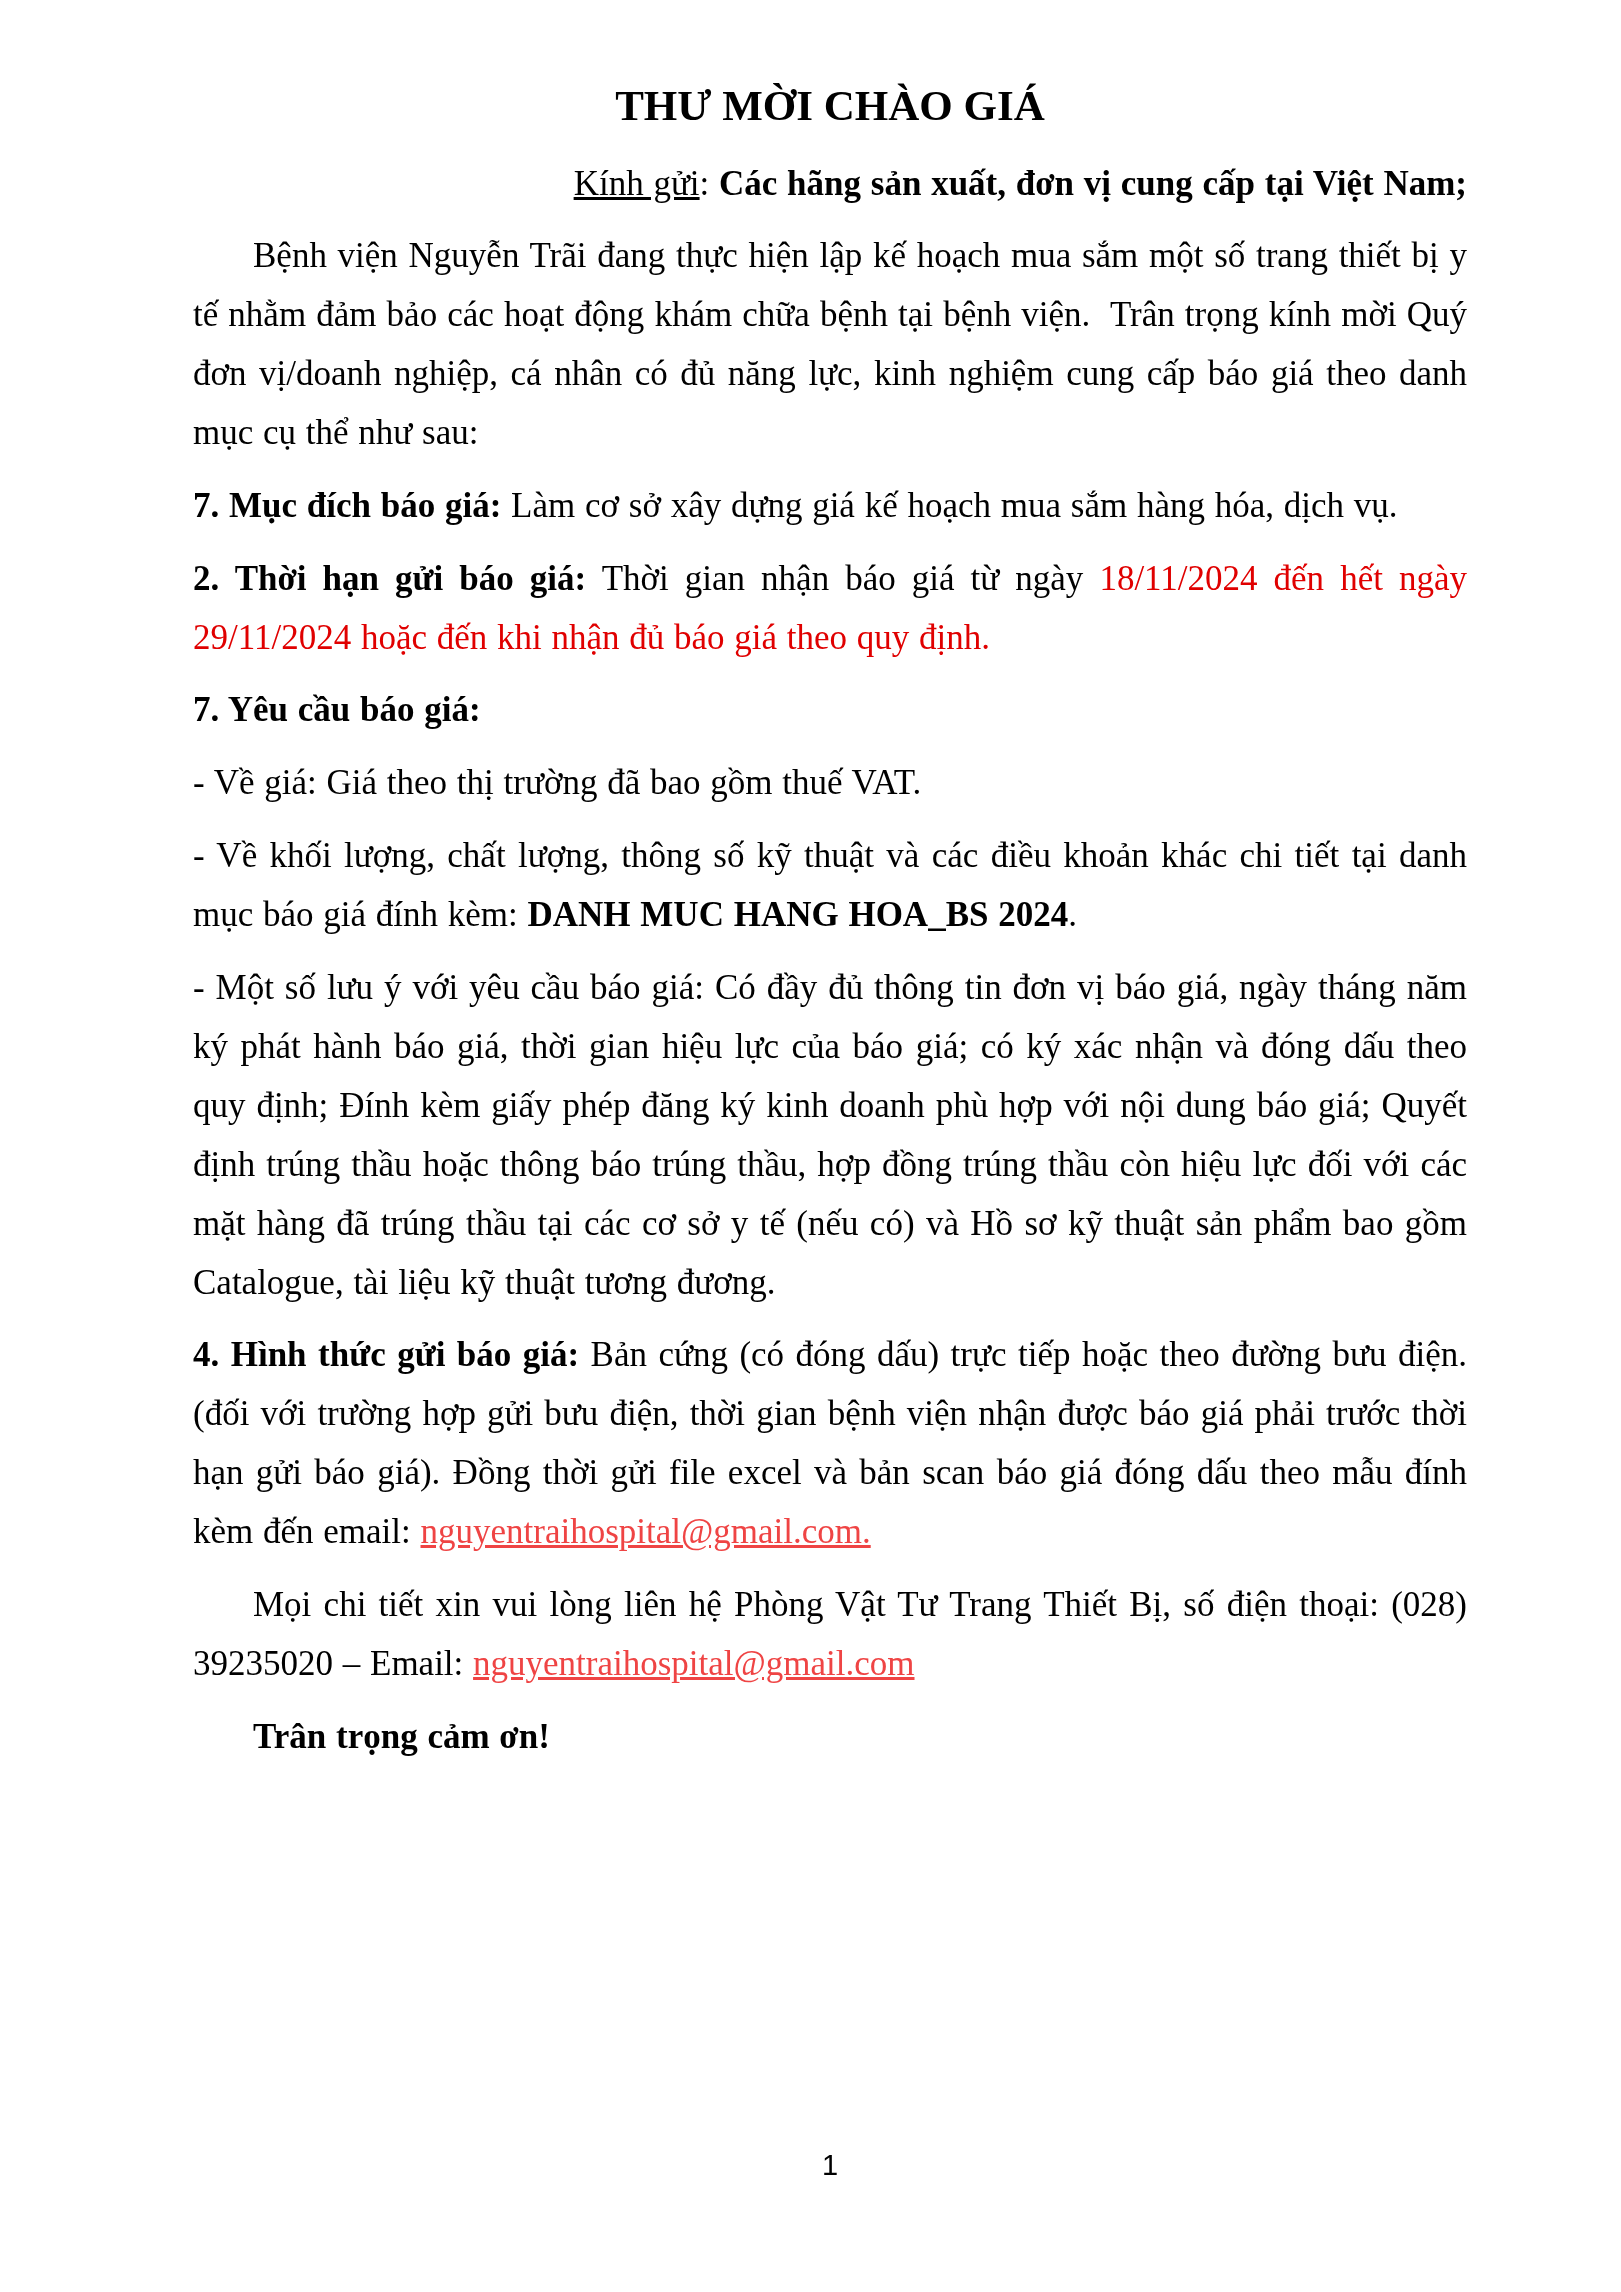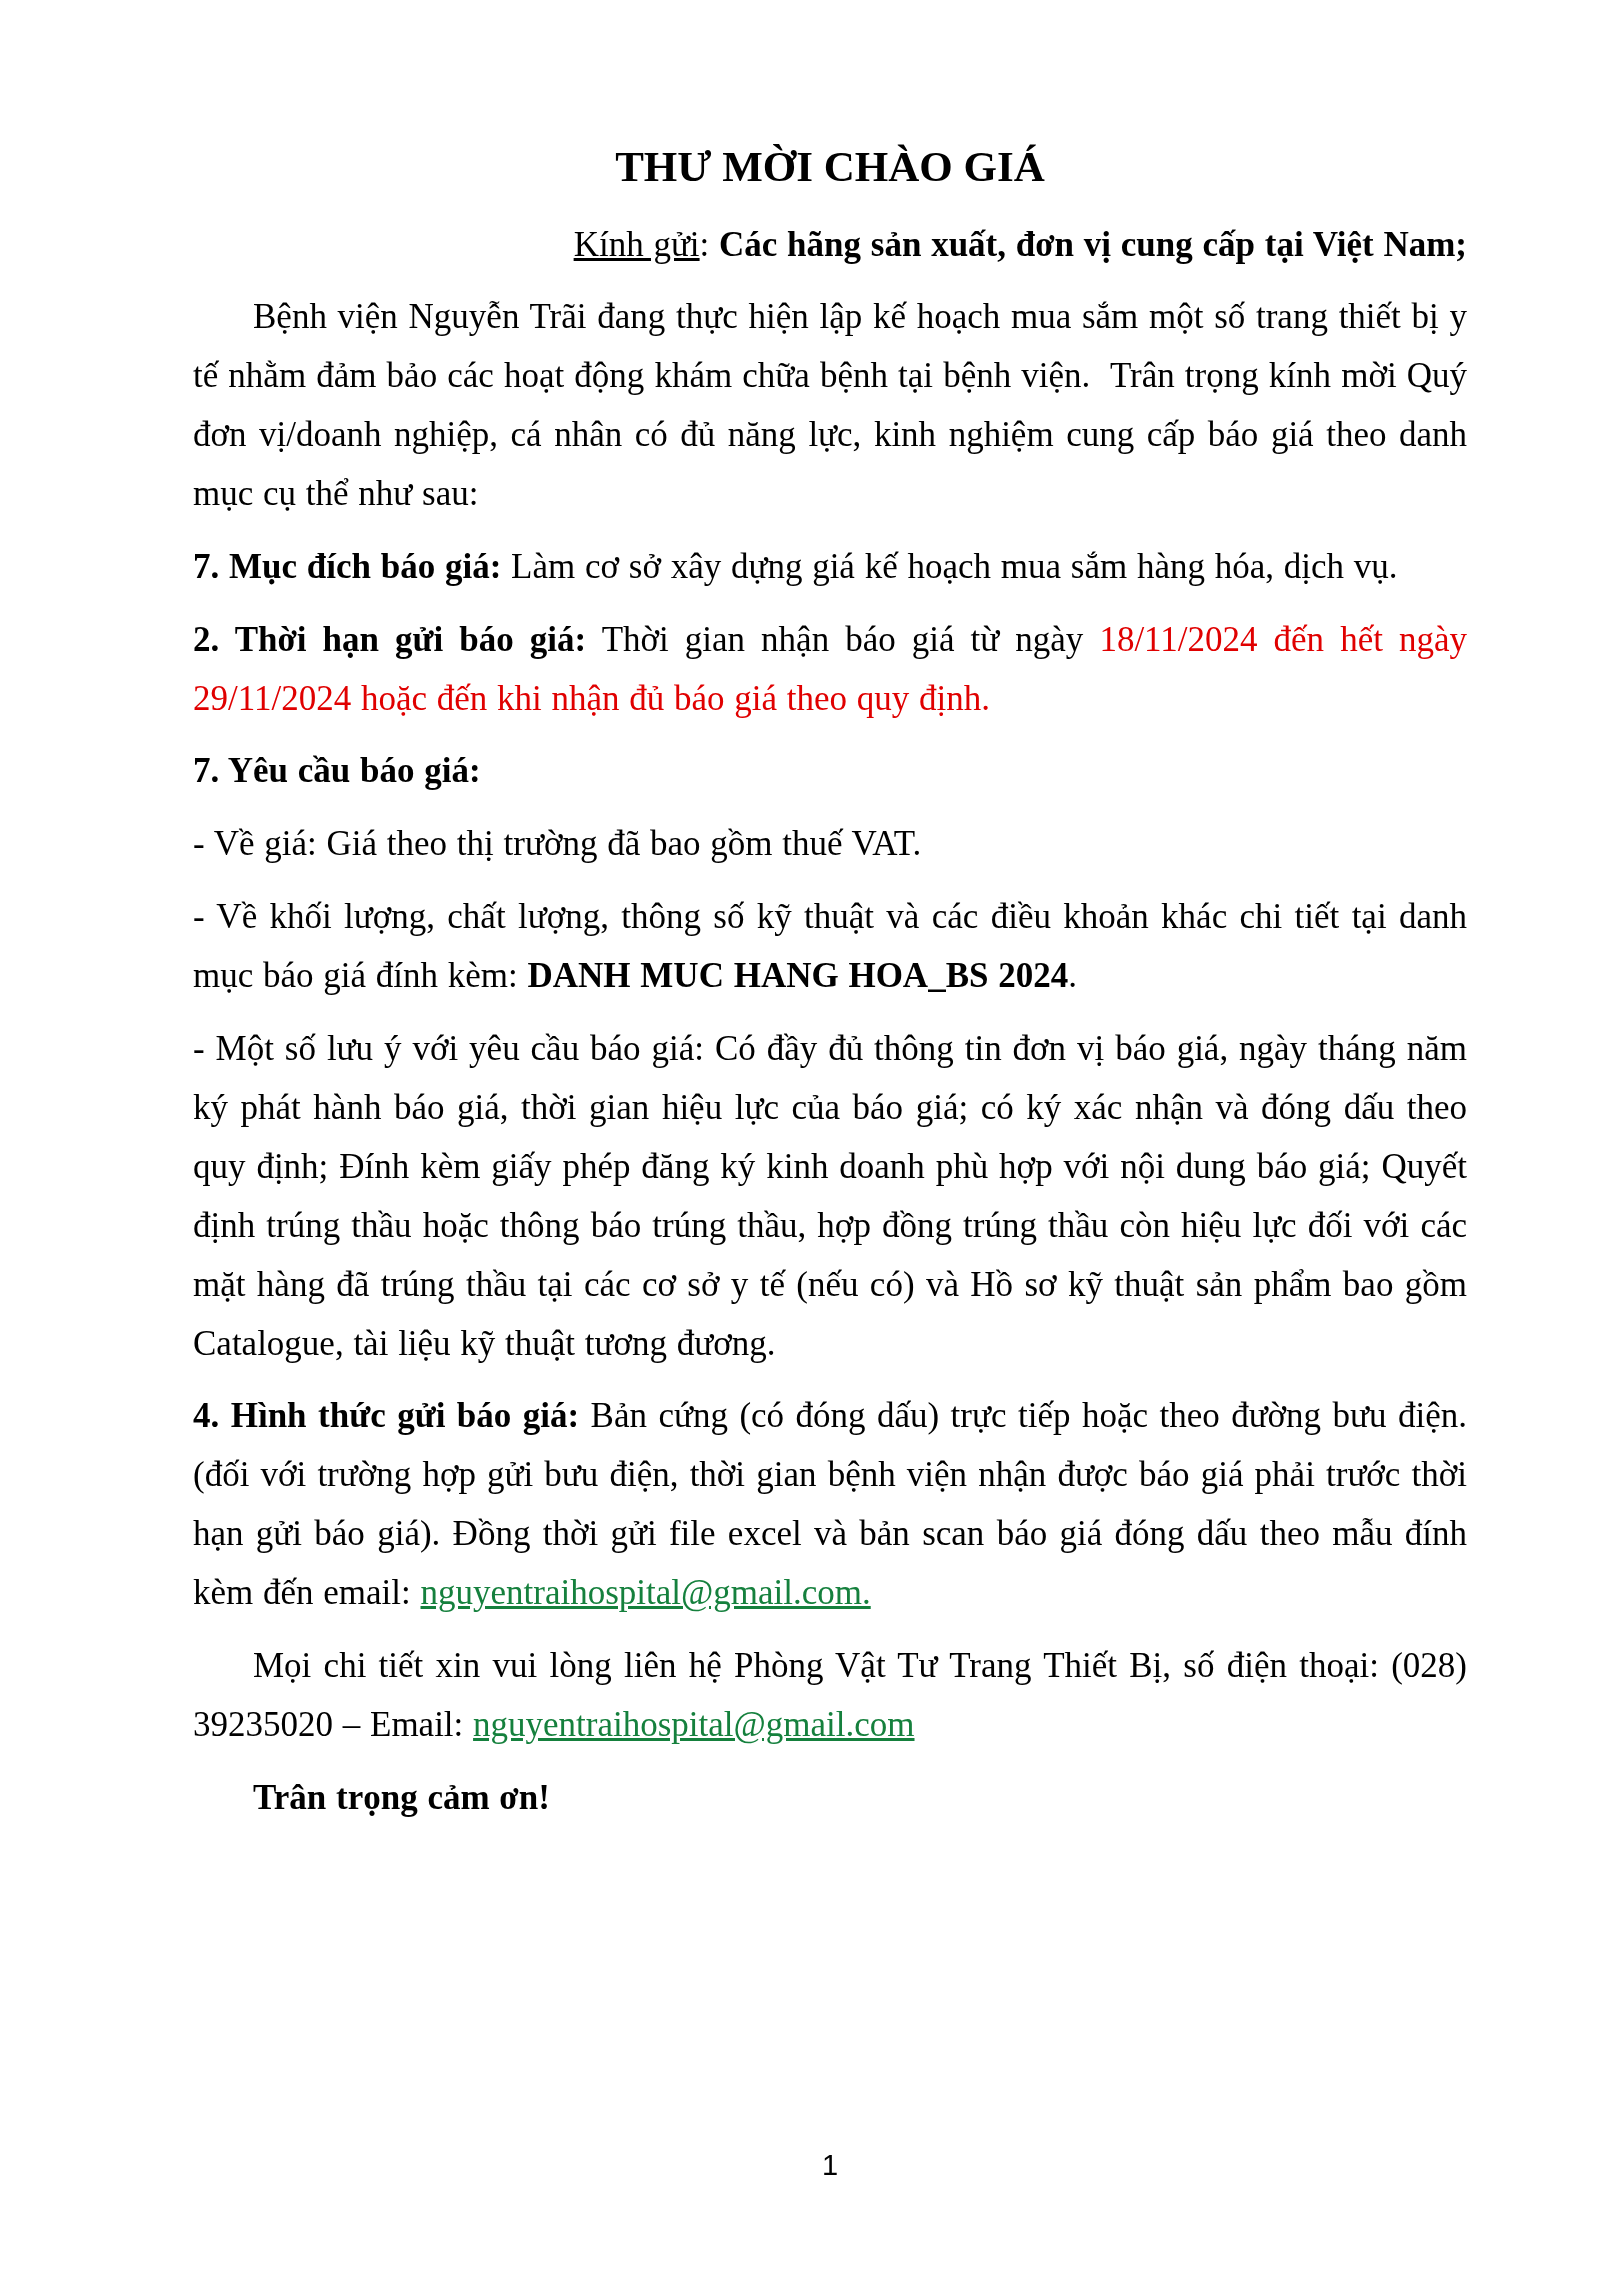--- a/index.html
+++ b/index.html
@@ -12,23 +12,23 @@
     width: 1621px;
     height: 2293px;
     background: #ffffff;
     font-family: "Liberation Serif", "DejaVu Serif", serif;
     color: #000000;
     overflow: hidden;
   }
   .content {
     position: absolute;
     left: 193px;
-    top: 13px;
+    top: 0;
     width: 1274px;
-    padding-top: 119px;
+    padding-top: 71px;
   }
   .title {
     font-size: 43px;
     line-height: 69px;
     font-weight: bold;
     text-align: center;
     margin: 0 0 13.7px 0;
   }
   p.para {
     font-size: 35px;
@@ -36,21 +36,21 @@
     margin: 0 0 13.7px 0;
     word-spacing: 1px;
   }
   p.center  { text-align: right; }
   p.justify { text-align: justify; }
   p.indent  { text-indent: 60px; }
   .b   { font-weight: bold; }
   .u   { text-decoration: underline; }
   .red { color: #e00000; }
   a.link {
-    color: #15803d;
+    color: #ef4444;
     cursor: pointer;
   }
   .footer {
     position: absolute;
     top: 2148px;
     left: 193px;
     width: 1274px;
     text-align: center;
     font-family: "Liberation Sans", "DejaVu Sans", sans-serif;
     font-size: 29px;

